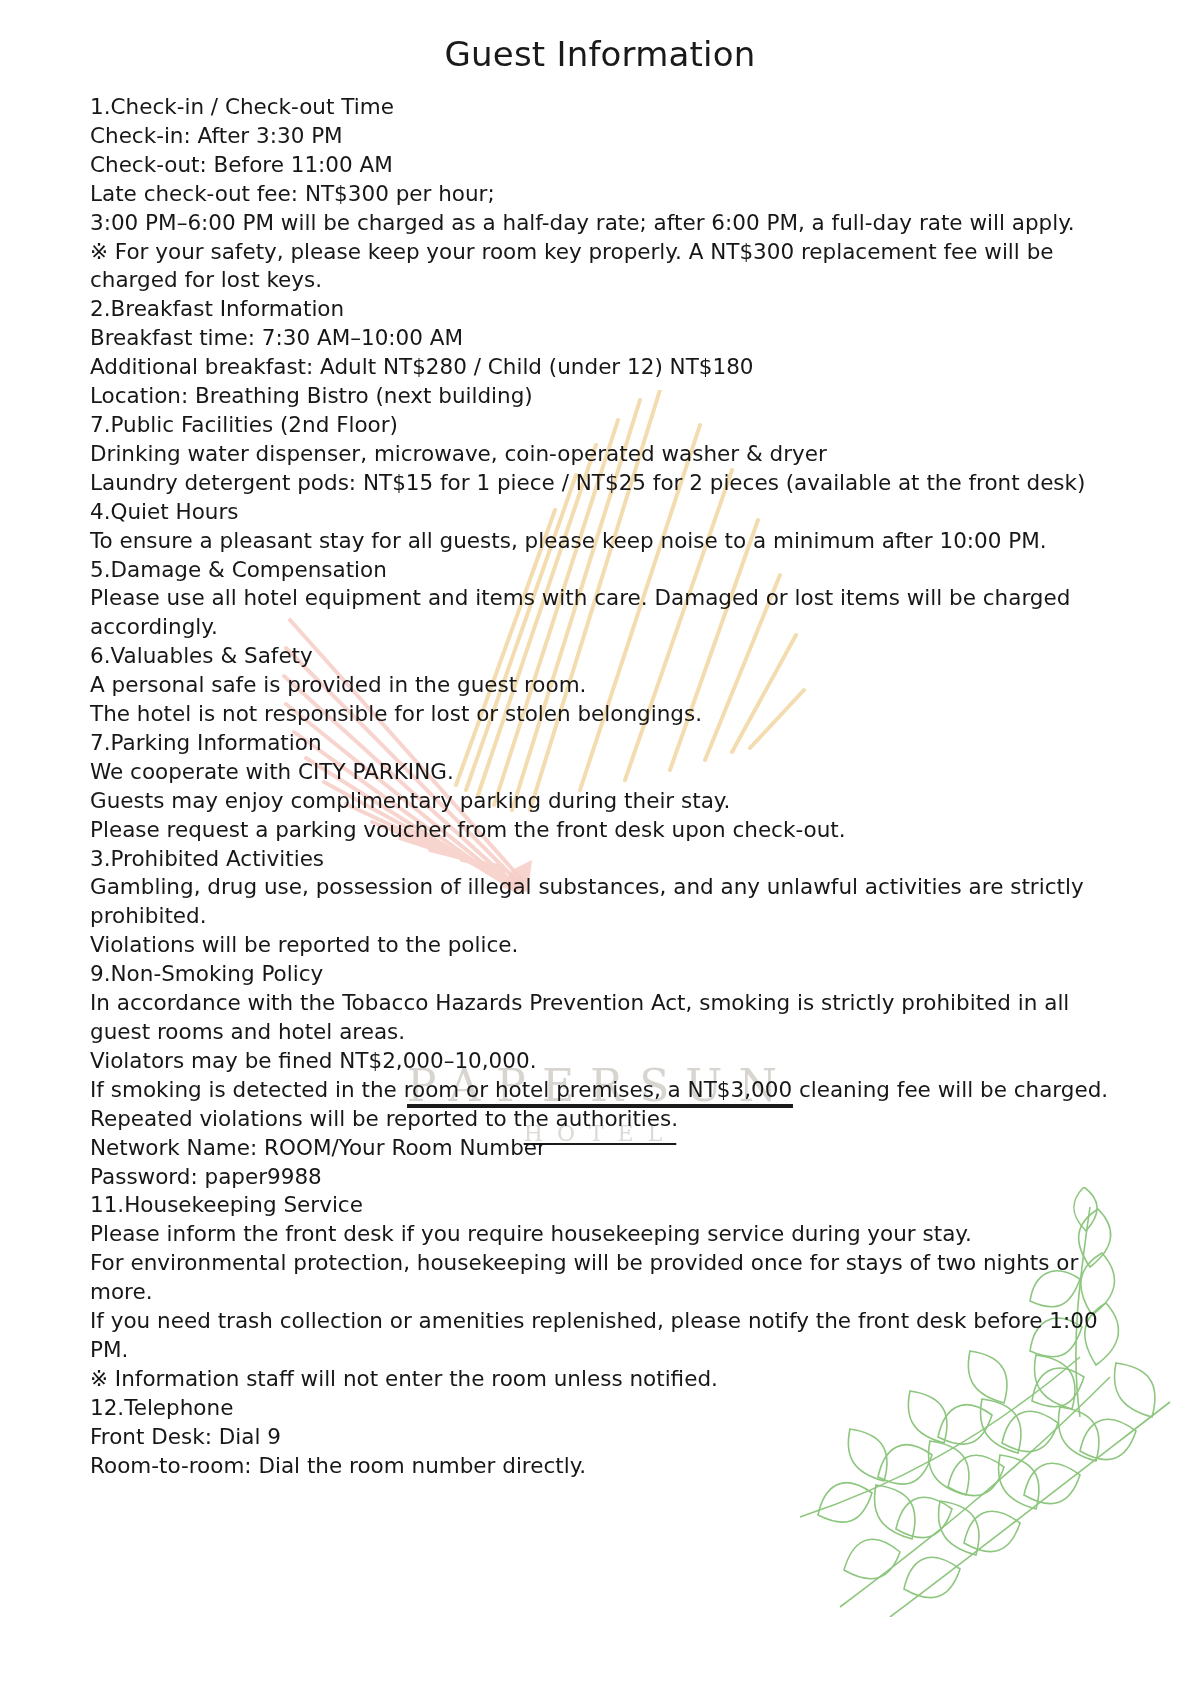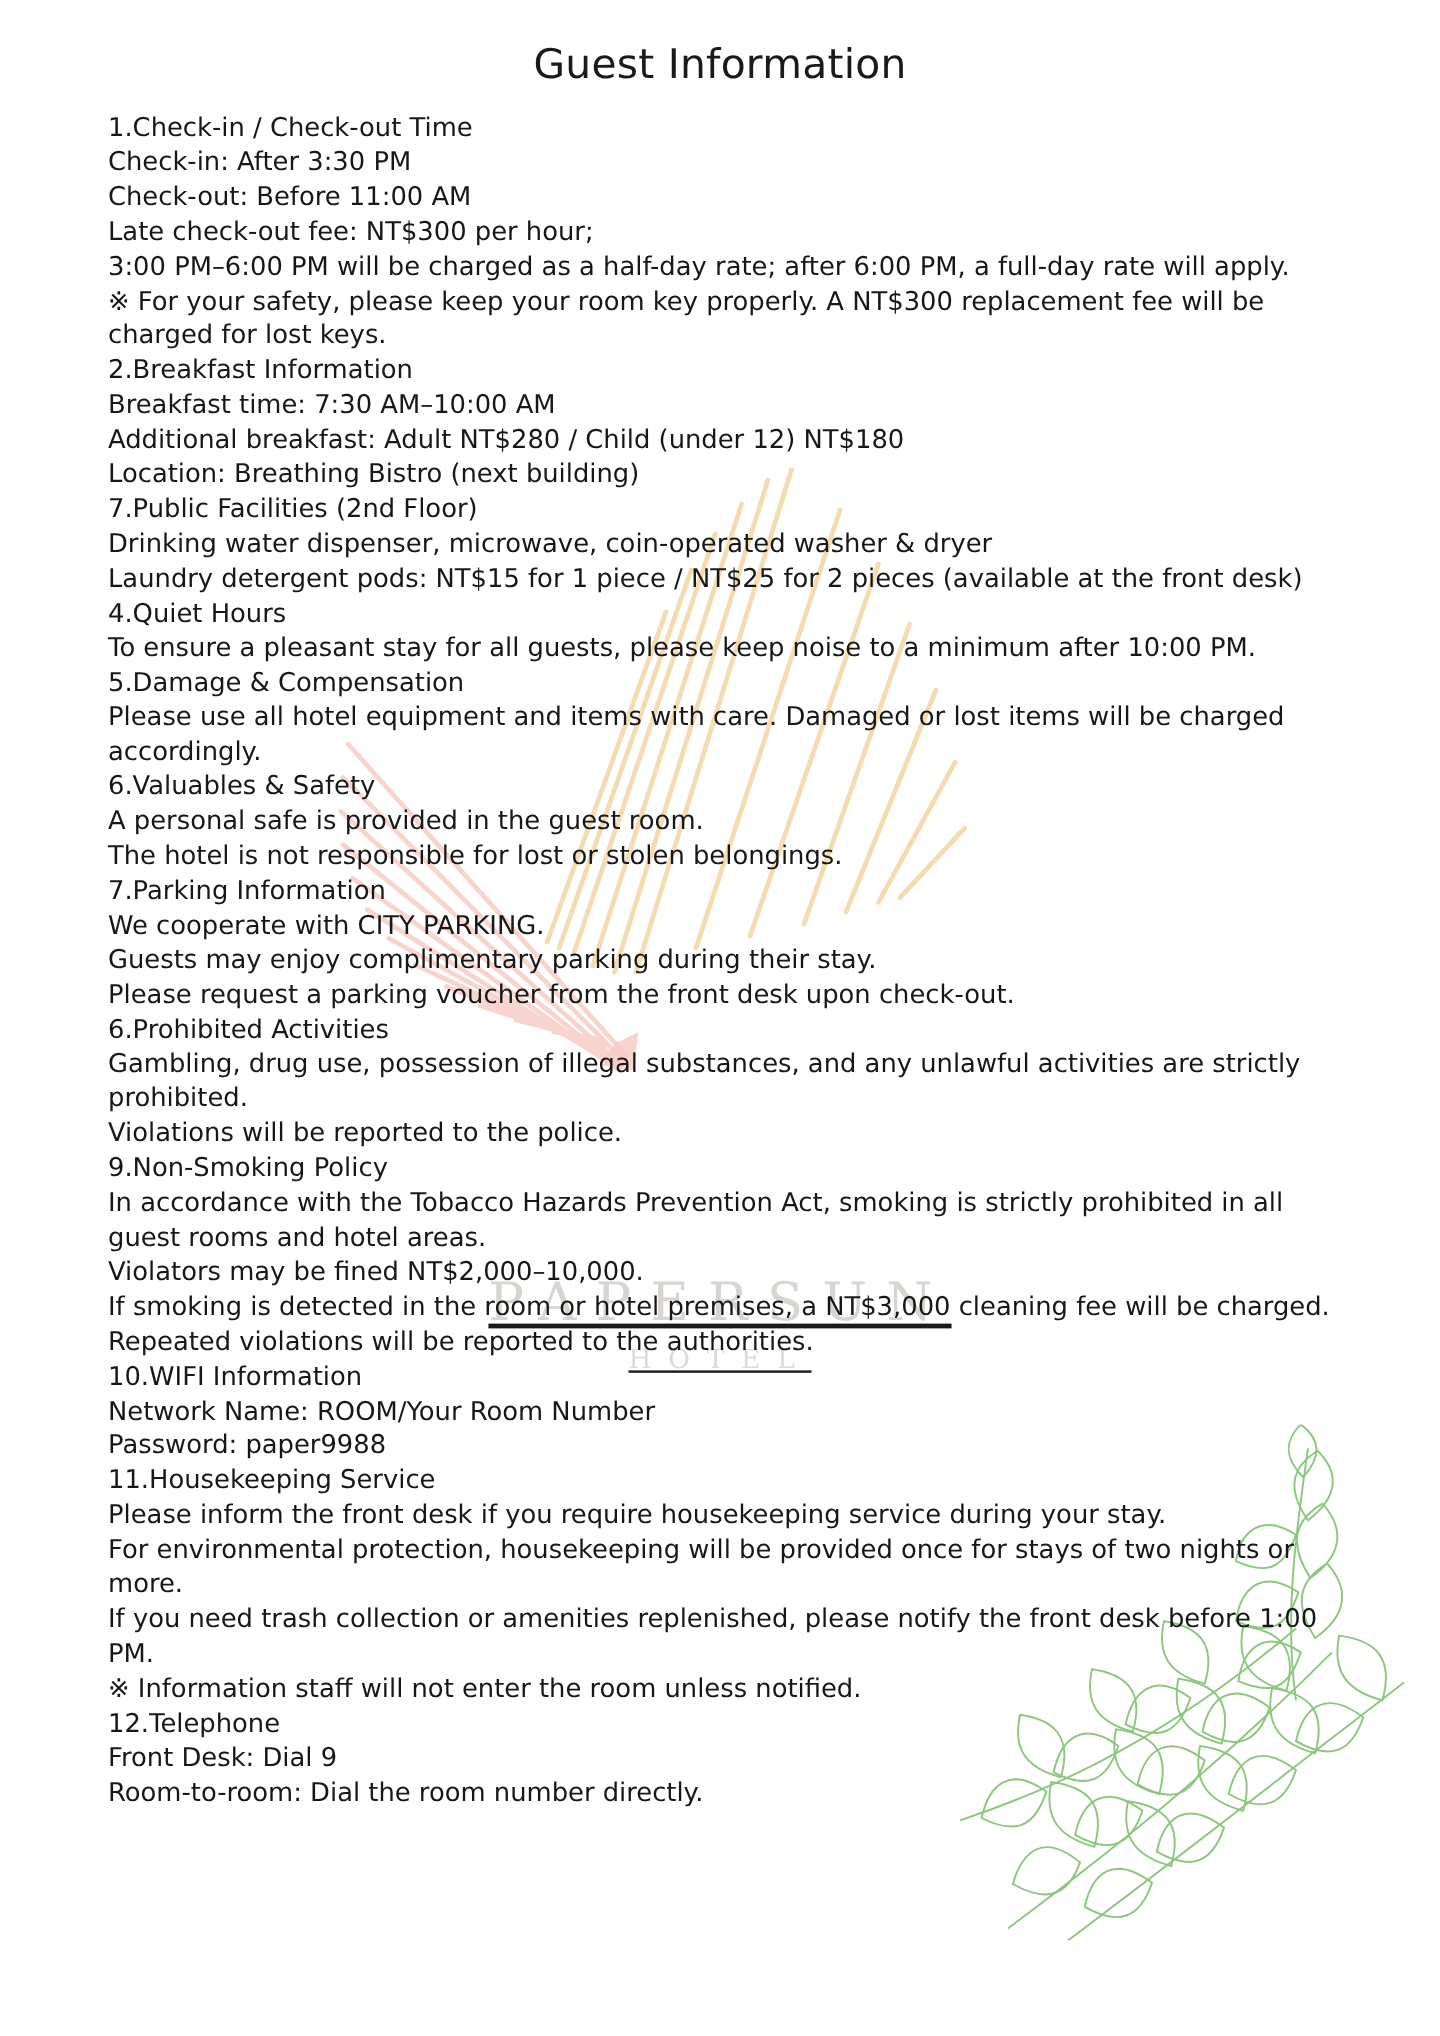--- a/index.html
+++ b/index.html
@@ -194,28 +194,27 @@
       <p>To ensure a pleasant stay for all guests, please keep noise to a minimum after 10:00 PM.</p>
       <p>5.Damage &amp; Compensation</p>
       <p>Please use all hotel equipment and items with care. Damaged or lost items will be charged accordingly.</p>
       <p>6.Valuables &amp; Safety</p>
       <p>A personal safe is provided in the guest room.</p>
       <p>The hotel is not responsible for lost or stolen belongings.</p>
       <p>7.Parking Information</p>
       <p>We cooperate with CITY PARKING.</p>
       <p>Guests may enjoy complimentary parking during their stay.</p>
       <p>Please request a parking voucher from the front desk upon check-out.</p>
-      <p>6.Prohibited Activities</p>
+      <p>3.Prohibited Activities</p>
       <p>Gambling, drug use, possession of illegal substances, and any unlawful activities are strictly prohibited.</p>
       <p>Violations will be reported to the police.</p>
       <p>9.Non-Smoking Policy</p>
       <p>In accordance with the Tobacco Hazards Prevention Act, smoking is strictly prohibited in all guest rooms and hotel areas.</p>
       <p>Violators may be fined NT$2,000–10,000.</p>
       <p>If smoking is detected in the room or hotel premises, a NT$3,000 cleaning fee will be charged. Repeated violations will be reported to the authorities.</p>
-      <p>10.WIFI Information</p>
       <p>Network Name: ROOM/Your Room Number</p>
       <p>Password: paper9988</p>
       <p>11.Housekeeping Service</p>
       <p>Please inform the front desk if you require housekeeping service during your stay.</p>
       <p>For environmental protection, housekeeping will be provided once for stays of two nights or more.</p>
       <p>If you need trash collection or amenities replenished, please notify the front desk before 1:00 PM.</p>
       <p>※ Information staff will not enter the room unless notified.</p>
       <p>12.Telephone</p>
       <p>Front Desk: Dial 9</p>
       <p>Room-to-room: Dial the room number directly.</p>

